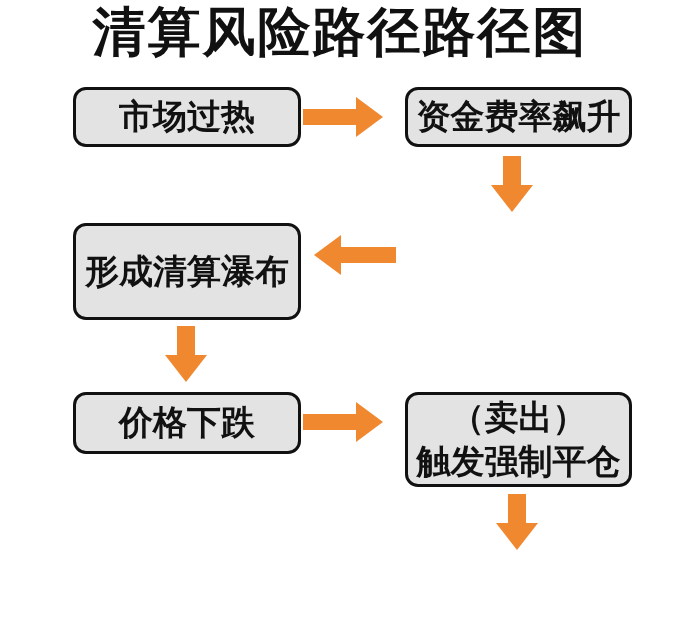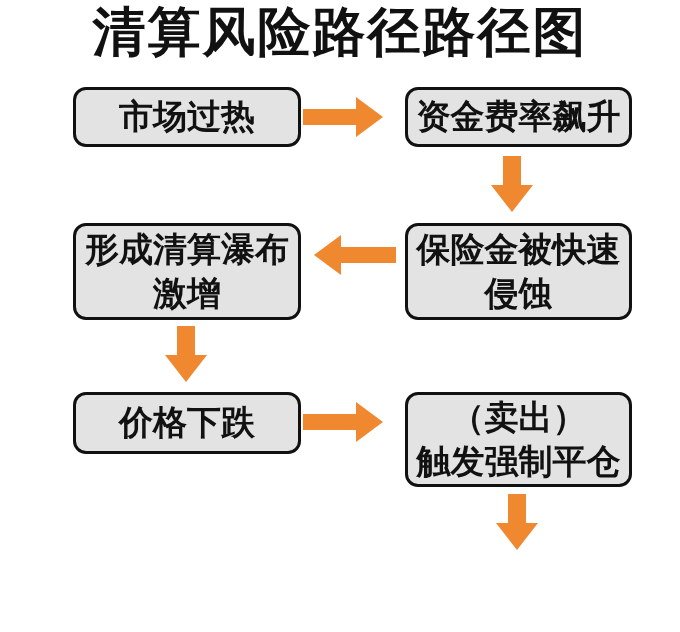--- a/index.html
+++ b/index.html
@@ -111,32 +111,27 @@
     <span>资金费率飙升</span>
   </div>
 
   <div class="arrow down a2">
     <div class="shaft"></div>
     <div class="head"></div>
   </div>
 
   <div class="node n3">
     <span>形成清算瀑布</span>
-    <span>激增</span>
   </div>
 
   <div class="arrow left a3">
     <div class="shaft"></div>
     <div class="head"></div>
   </div>
 
-  <div class="node n4">
-    <span>保险金被快速</span>
-    <span>侵蚀</span>
-  </div>
 
   <div class="arrow down a4">
     <div class="shaft"></div>
     <div class="head"></div>
   </div>
 
   <div class="node n5">
     <span>价格下跌</span>
   </div>
 

